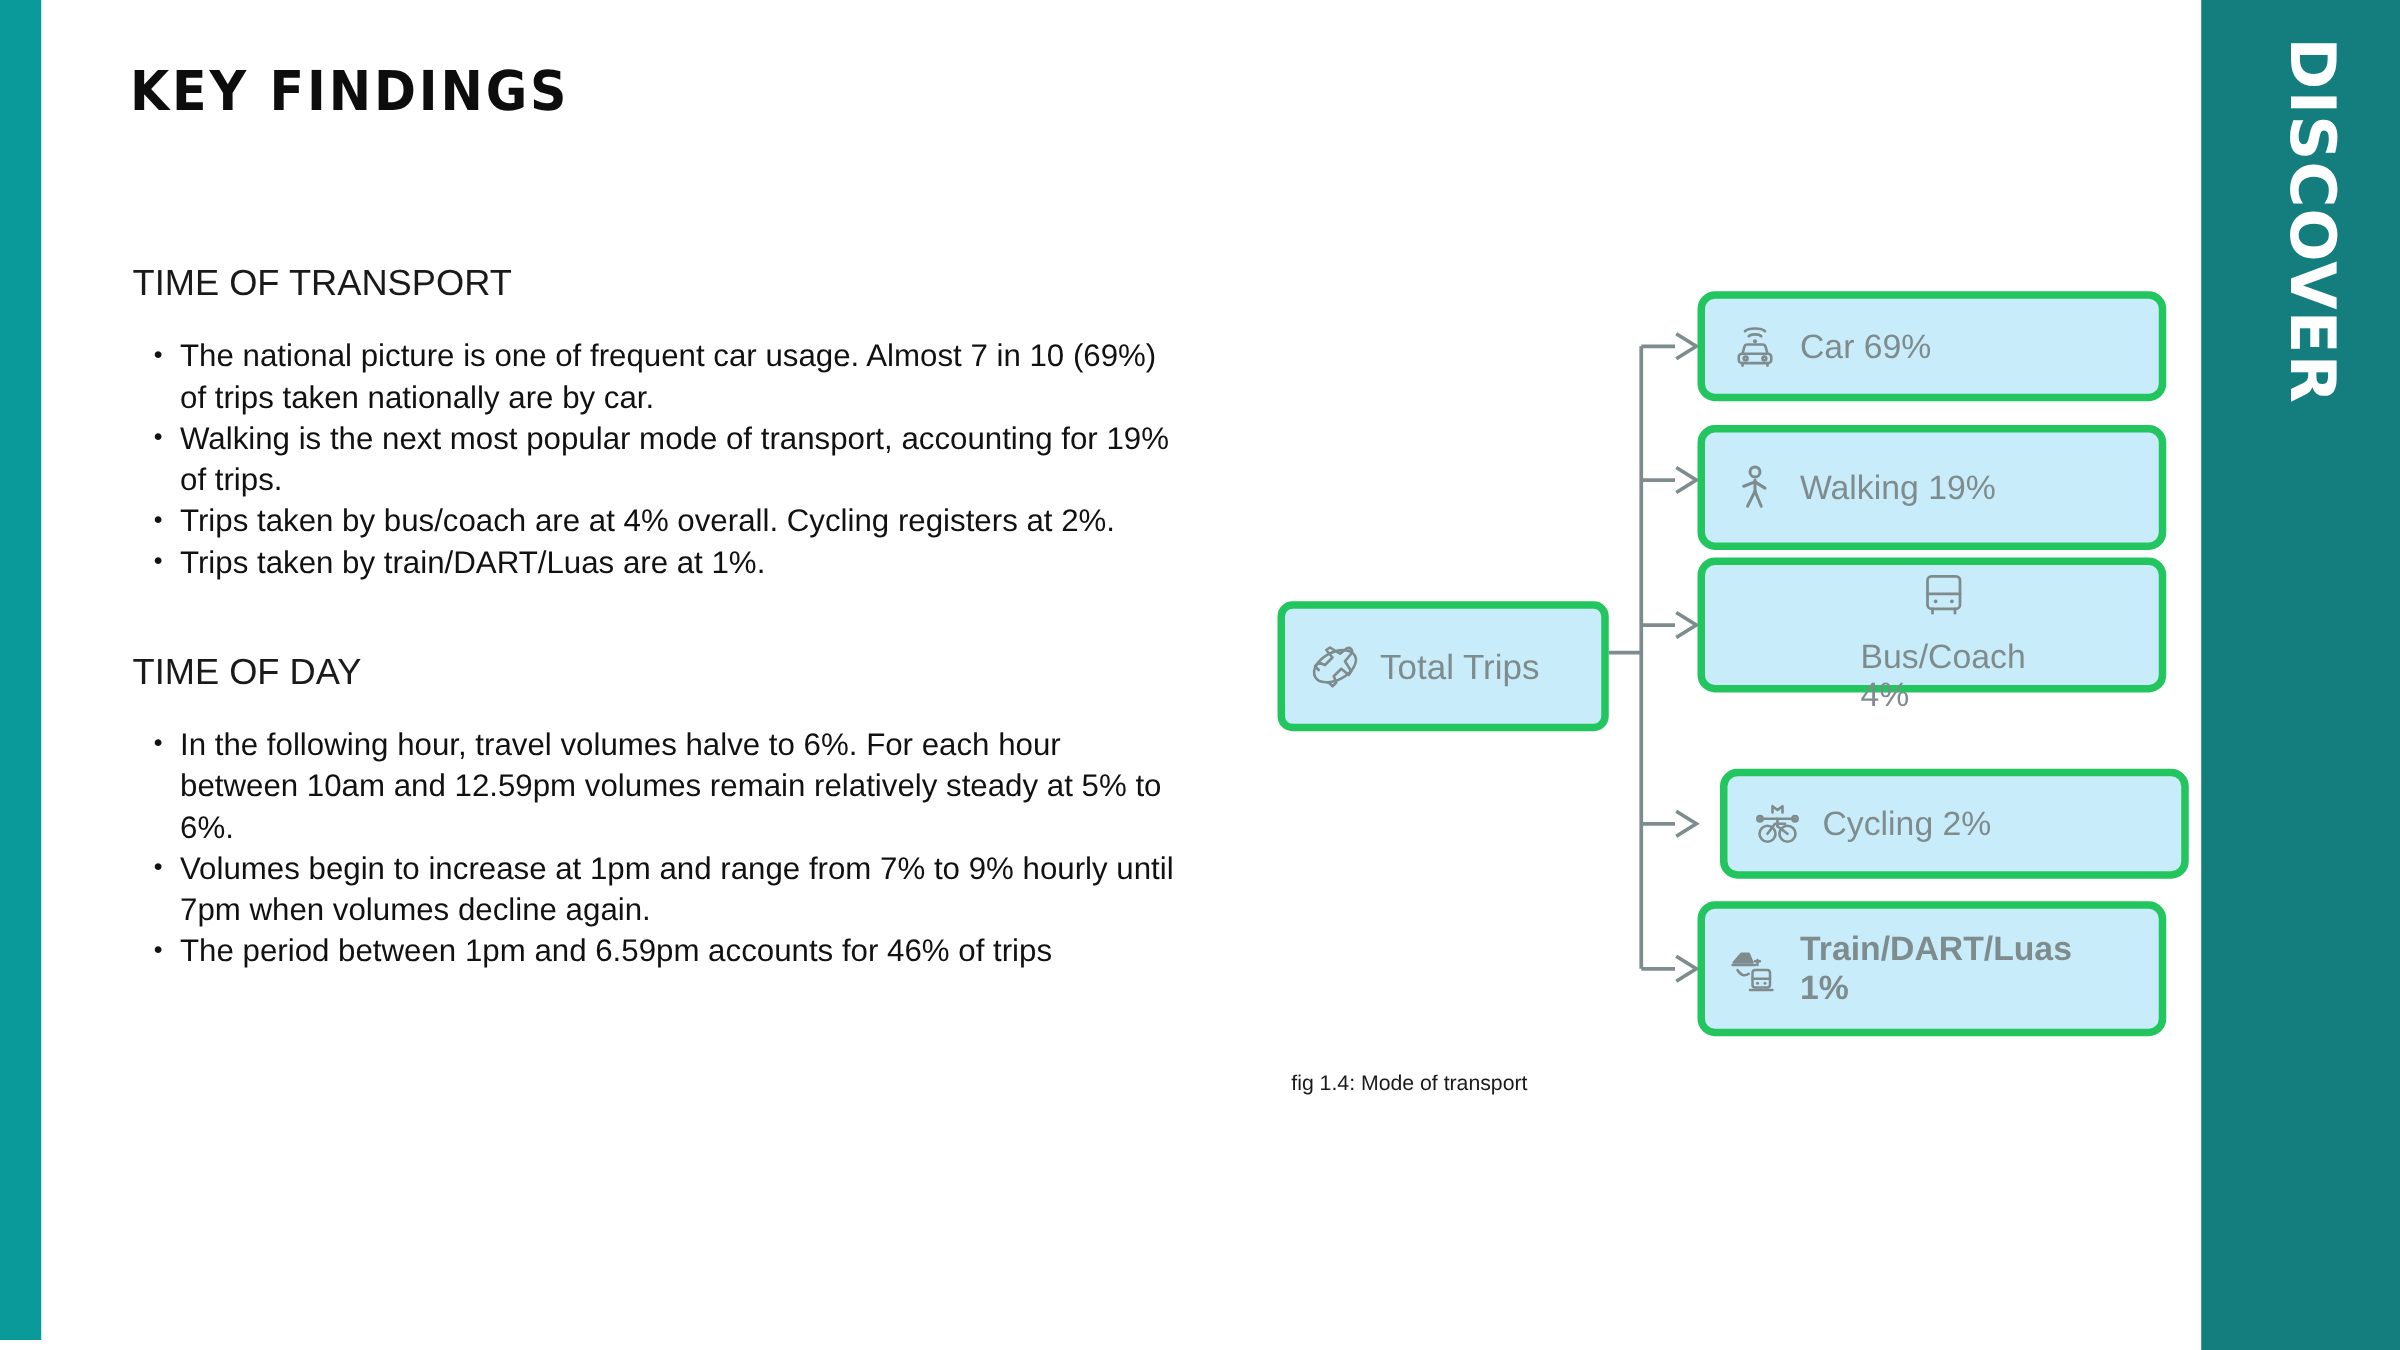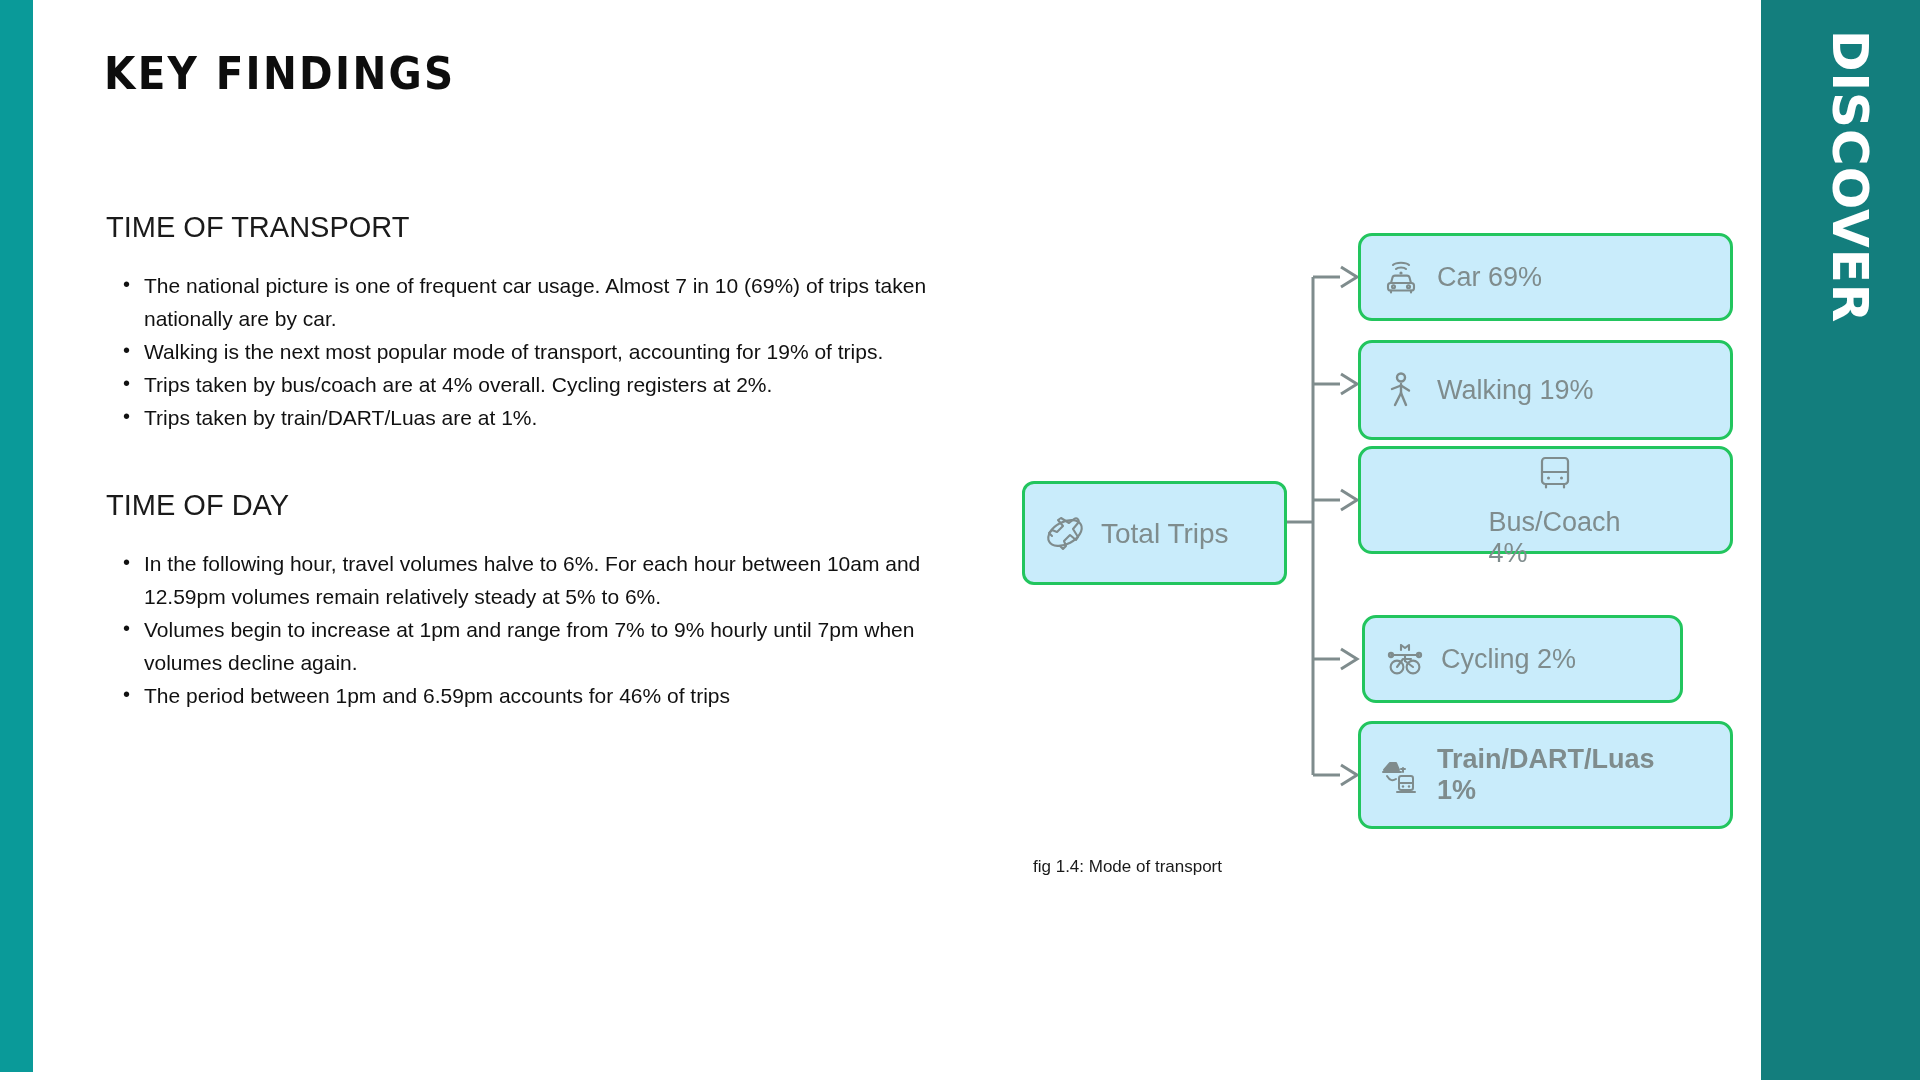--- a/index.html
+++ b/index.html
@@ -82,21 +82,21 @@
     margin-top: 54px;
   }
   ul.bullets {
     list-style: none;
     margin: 0;
     padding: 0;
   }
   ul.bullets li {
     position: relative;
     padding-left: 38px;
-    font-size: 21px;
+    font-size: 25px;
     line-height: 33px;
     color: #111111;
     margin: 0 0 0 0;
   }
   ul.bullets li::before {
     content: "\2022";
     position: absolute;
     left: 17px;
     top: -1px;
     font-size: 20px;
@@ -115,21 +115,21 @@
     position: absolute;
     left: 0;
     top: 0;
     width: 740px;
     height: 660px;
   }
   .node {
     position: absolute;
     box-sizing: border-box;
     background: #c9ecfb;
-    border: 3px solid #22c55e;
+    border: 6px solid #22c55e;
     border-radius: 14px;
     display: flex;
     align-items: center;
     padding-left: 18px;
     gap: 14px;
   }
   .node .icon {
     flex: 0 0 auto;
     width: 44px;
     height: 44px;
@@ -146,21 +146,21 @@
     top: 266px;
     width: 265px;
     height: 104px;
     border-radius: 12px;
   }
   .node.root .node-label { font-size: 28px; }
 
   .node.n0 { left: 358px; top: 18px;  width: 375px; height: 88px; }
   .node.n1 { left: 358px; top: 125px; width: 375px; height: 100px; }
   .node.n2 { left: 358px; top: 231px; width: 375px; height: 108px; flex-direction: column; }
-  .node.n3 { left: 362px; top: 400px; width: 321px; height: 88px; align-items: center; }
+  .node.n3 { left: 376px; top: 400px; width: 375px; height: 88px; align-items: center; }
   .node.n4 { left: 358px; top: 506px; width: 375px; height: 108px; font-weight: bold; }
 
   .fig-caption {
     position: absolute;
     left: 33px;
     top: 642px;
     font-size: 17px;
     color: #1a1a1a;
   }
 </style>

